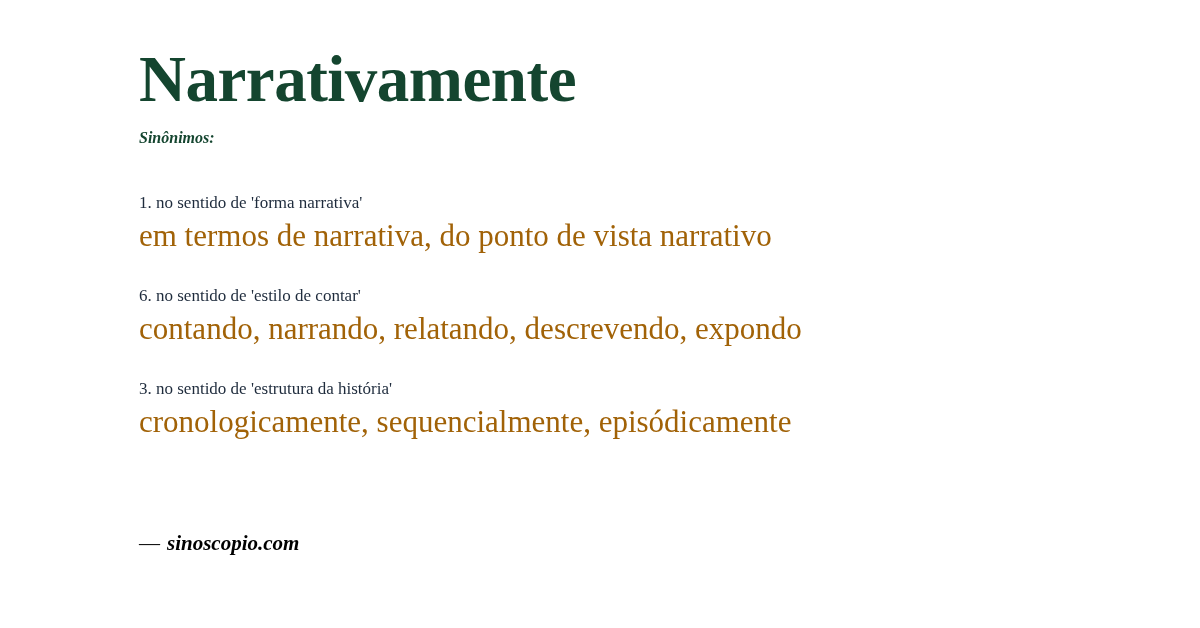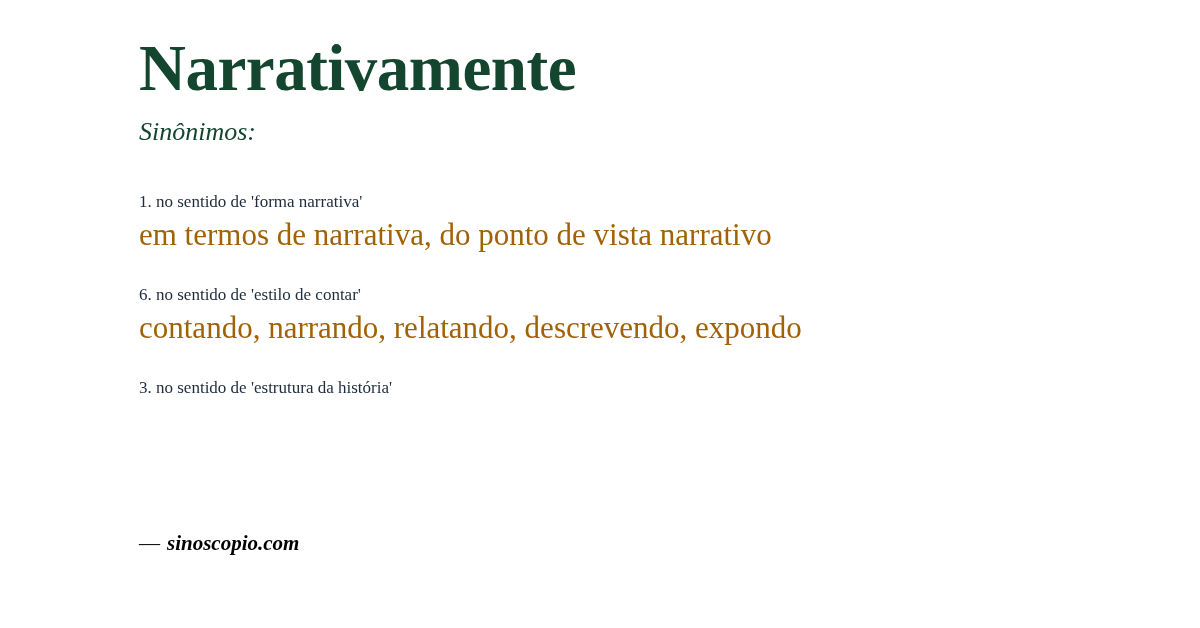--- a/index.html
+++ b/index.html
@@ -22,29 +22,29 @@
     padding: 0 60px 0 139px;
   }
   .headword {
     color: #14452f;
     font-family: "Liberation Serif", "DejaVu Serif", serif;
     font-weight: 700;
     font-size: 65px;
     line-height: 1;
     letter-spacing: -0.5px;
     margin: 0;
-    padding-top: 36px;
+    padding-top: 47px;
     white-space: nowrap;
   }
   .subtitle {
     color: #14452f;
     font-family: "Liberation Serif", "DejaVu Serif", serif;
-    font-weight: 400;
+    font-weight: 700;
     font-style: italic;
-    font-size: 26px;
+    font-size: 16px;
     line-height: 1;
     margin: 0;
     padding-top: 18px;
   }
   .senses {
     margin: 0;
     padding: 0;
     list-style: none;
     padding-top: 46px;
   }
@@ -108,20 +108,21 @@
       <p class="sense-synonyms">em termos de narrativa, do ponto de vista narrativo</p>
     </li>
 
     <li class="sense">
       <p class="sense-label">6. no sentido de 'estilo de contar'</p>
       <p class="sense-synonyms">contando, narrando, relatando, descrevendo, expondo</p>
     </li>
 
     <li class="sense">
       <p class="sense-label">3. no sentido de 'estrutura da história'</p>
+      <p class="sense-synonyms">cronologicamente, sequencialmente, episódicamente</p>
     </li>
 
   </ul>
 
   <div class="source">
     <span class="dash">—</span><span>sinoscopio.com</span>
   </div>
 
 </div>
 

